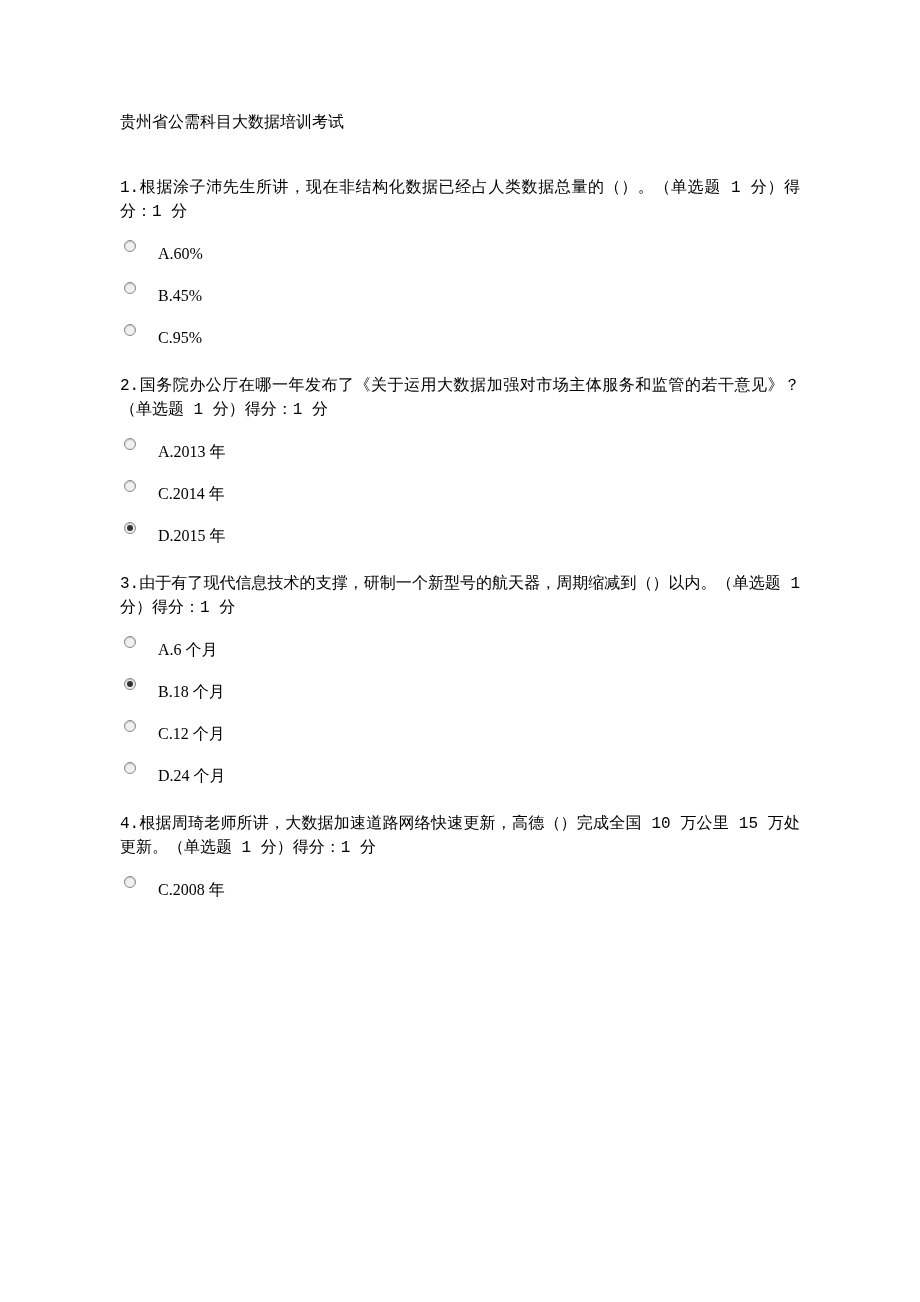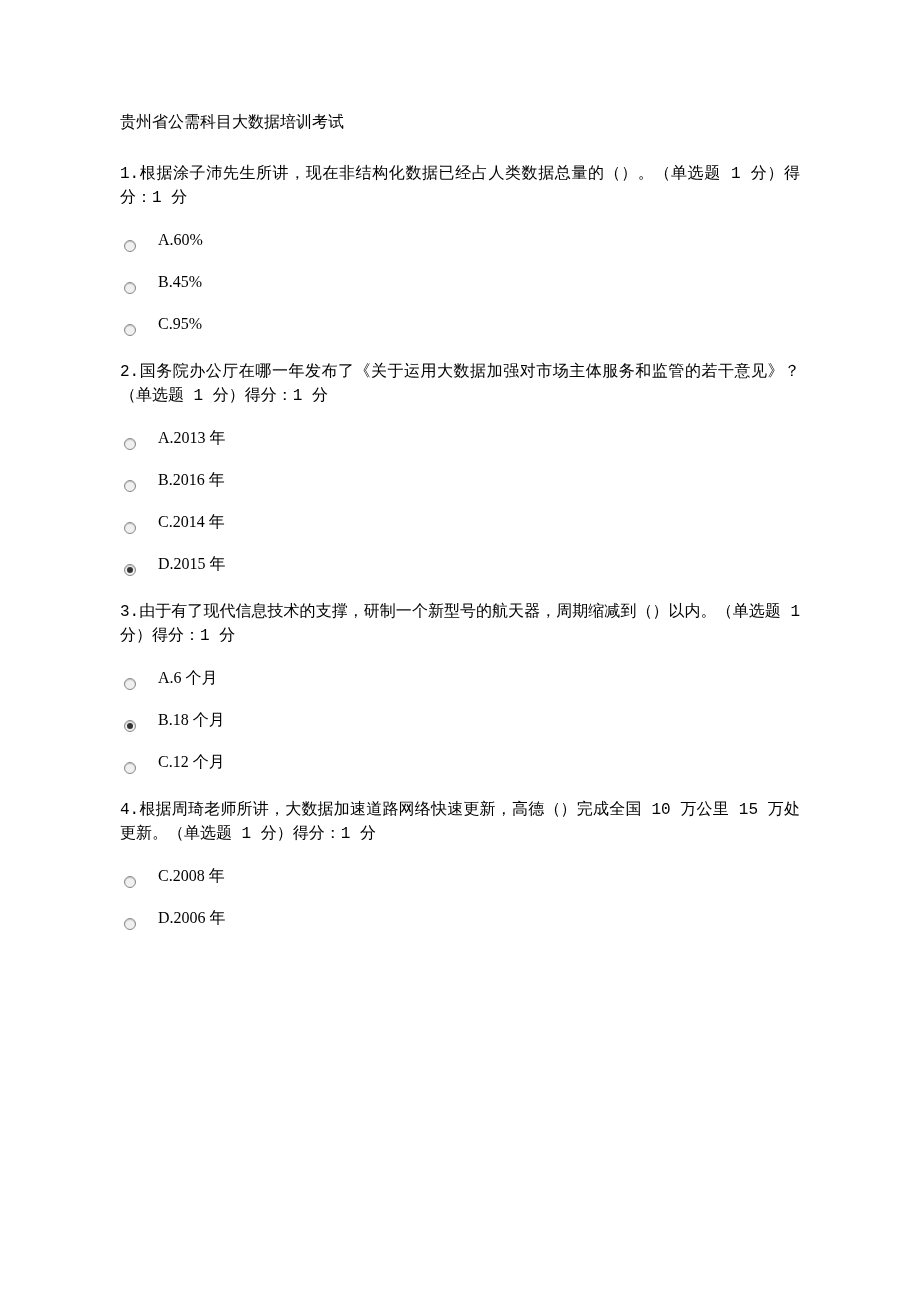--- a/index.html
+++ b/index.html
@@ -10,30 +10,30 @@
     body {
       background: #ffffff;
       font-family: "SimSun", "宋体", serif;
       font-size: 16px;
       color: #000;
       width: 920px;
       padding: 110px 120px 60px 120px;
       line-height: 1.5;
     }
     .title {
-      margin-bottom: 28px;
+      margin-bottom: 42px;
     }
     .question-text {
       margin-bottom: 4px;
       text-align: justify;
       font-family: Liberation Mono, monospace;
     }
     .option-row {
       display: flex;
-      align-items: flex-end;
+      align-items: flex-start;
       margin: 18px 0 18px 0;
       padding-left: 4px;
     }
     .radio {
       width: 12px;
       height: 12px;
       border: 1px solid #888;
       border-radius: 50%;
       background: #f0f0f0;
       box-shadow: inset 0 1px 1px rgba(0,0,0,0.2);
@@ -80,49 +80,45 @@
       <span class="option-label">C.95%</span>
     </div>
     <div class="spacer-after-options"></div>
     <div class="question-text">2.国务院办公厅在哪一年发布了《关于运用大数据加强对市场主体服务和监管的若干意见》？（单选题 1 分）得分：1 分</div>
     <div class="option-row">
       <span class="radio"></span>
       <span class="option-label">A.2013 年</span>
     </div>
     <div class="option-row">
       <span class="radio"></span>
-      <span class="option-label">B.2016 年</span>
-    </div>
-    <div class="option-row">
-      <span class="radio"></span>
       <span class="option-label">C.2014 年</span>
     </div>
     <div class="option-row">
       <span class="radio selected"></span>
       <span class="option-label">D.2015 年</span>
     </div>
     <div class="spacer-after-options"></div>
     <div class="question-text">3.由于有了现代信息技术的支撑，研制一个新型号的航天器，周期缩减到（）以内。（单选题 1 分）得分：1 分</div>
     <div class="option-row">
       <span class="radio"></span>
       <span class="option-label">A.6 个月</span>
     </div>
     <div class="option-row">
       <span class="radio selected"></span>
       <span class="option-label">B.18 个月</span>
     </div>
     <div class="option-row">
       <span class="radio"></span>
       <span class="option-label">C.12 个月</span>
     </div>
+    <div class="option-row">
+      <span class="radio"></span>
+      <span class="option-label">D.24 个月</span>
+    </div>
     <div class="spacer-after-options"></div>
     <div class="question-text">4.根据周琦老师所讲，大数据加速道路网络快速更新，高德（）完成全国 10 万公里 15 万处更新。（单选题 1 分）得分：1 分</div>
     <div class="option-row">
       <span class="radio"></span>
       <span class="option-label">C.2008 年</span>
     </div>
-    <div class="option-row">
-      <span class="radio"></span>
-      <span class="option-label">D.2006 年</span>
-    </div>
     <div class="spacer-after-options"></div>
     <div class="spacer-after-options"></div>
   </div>
 
 </body></html>

